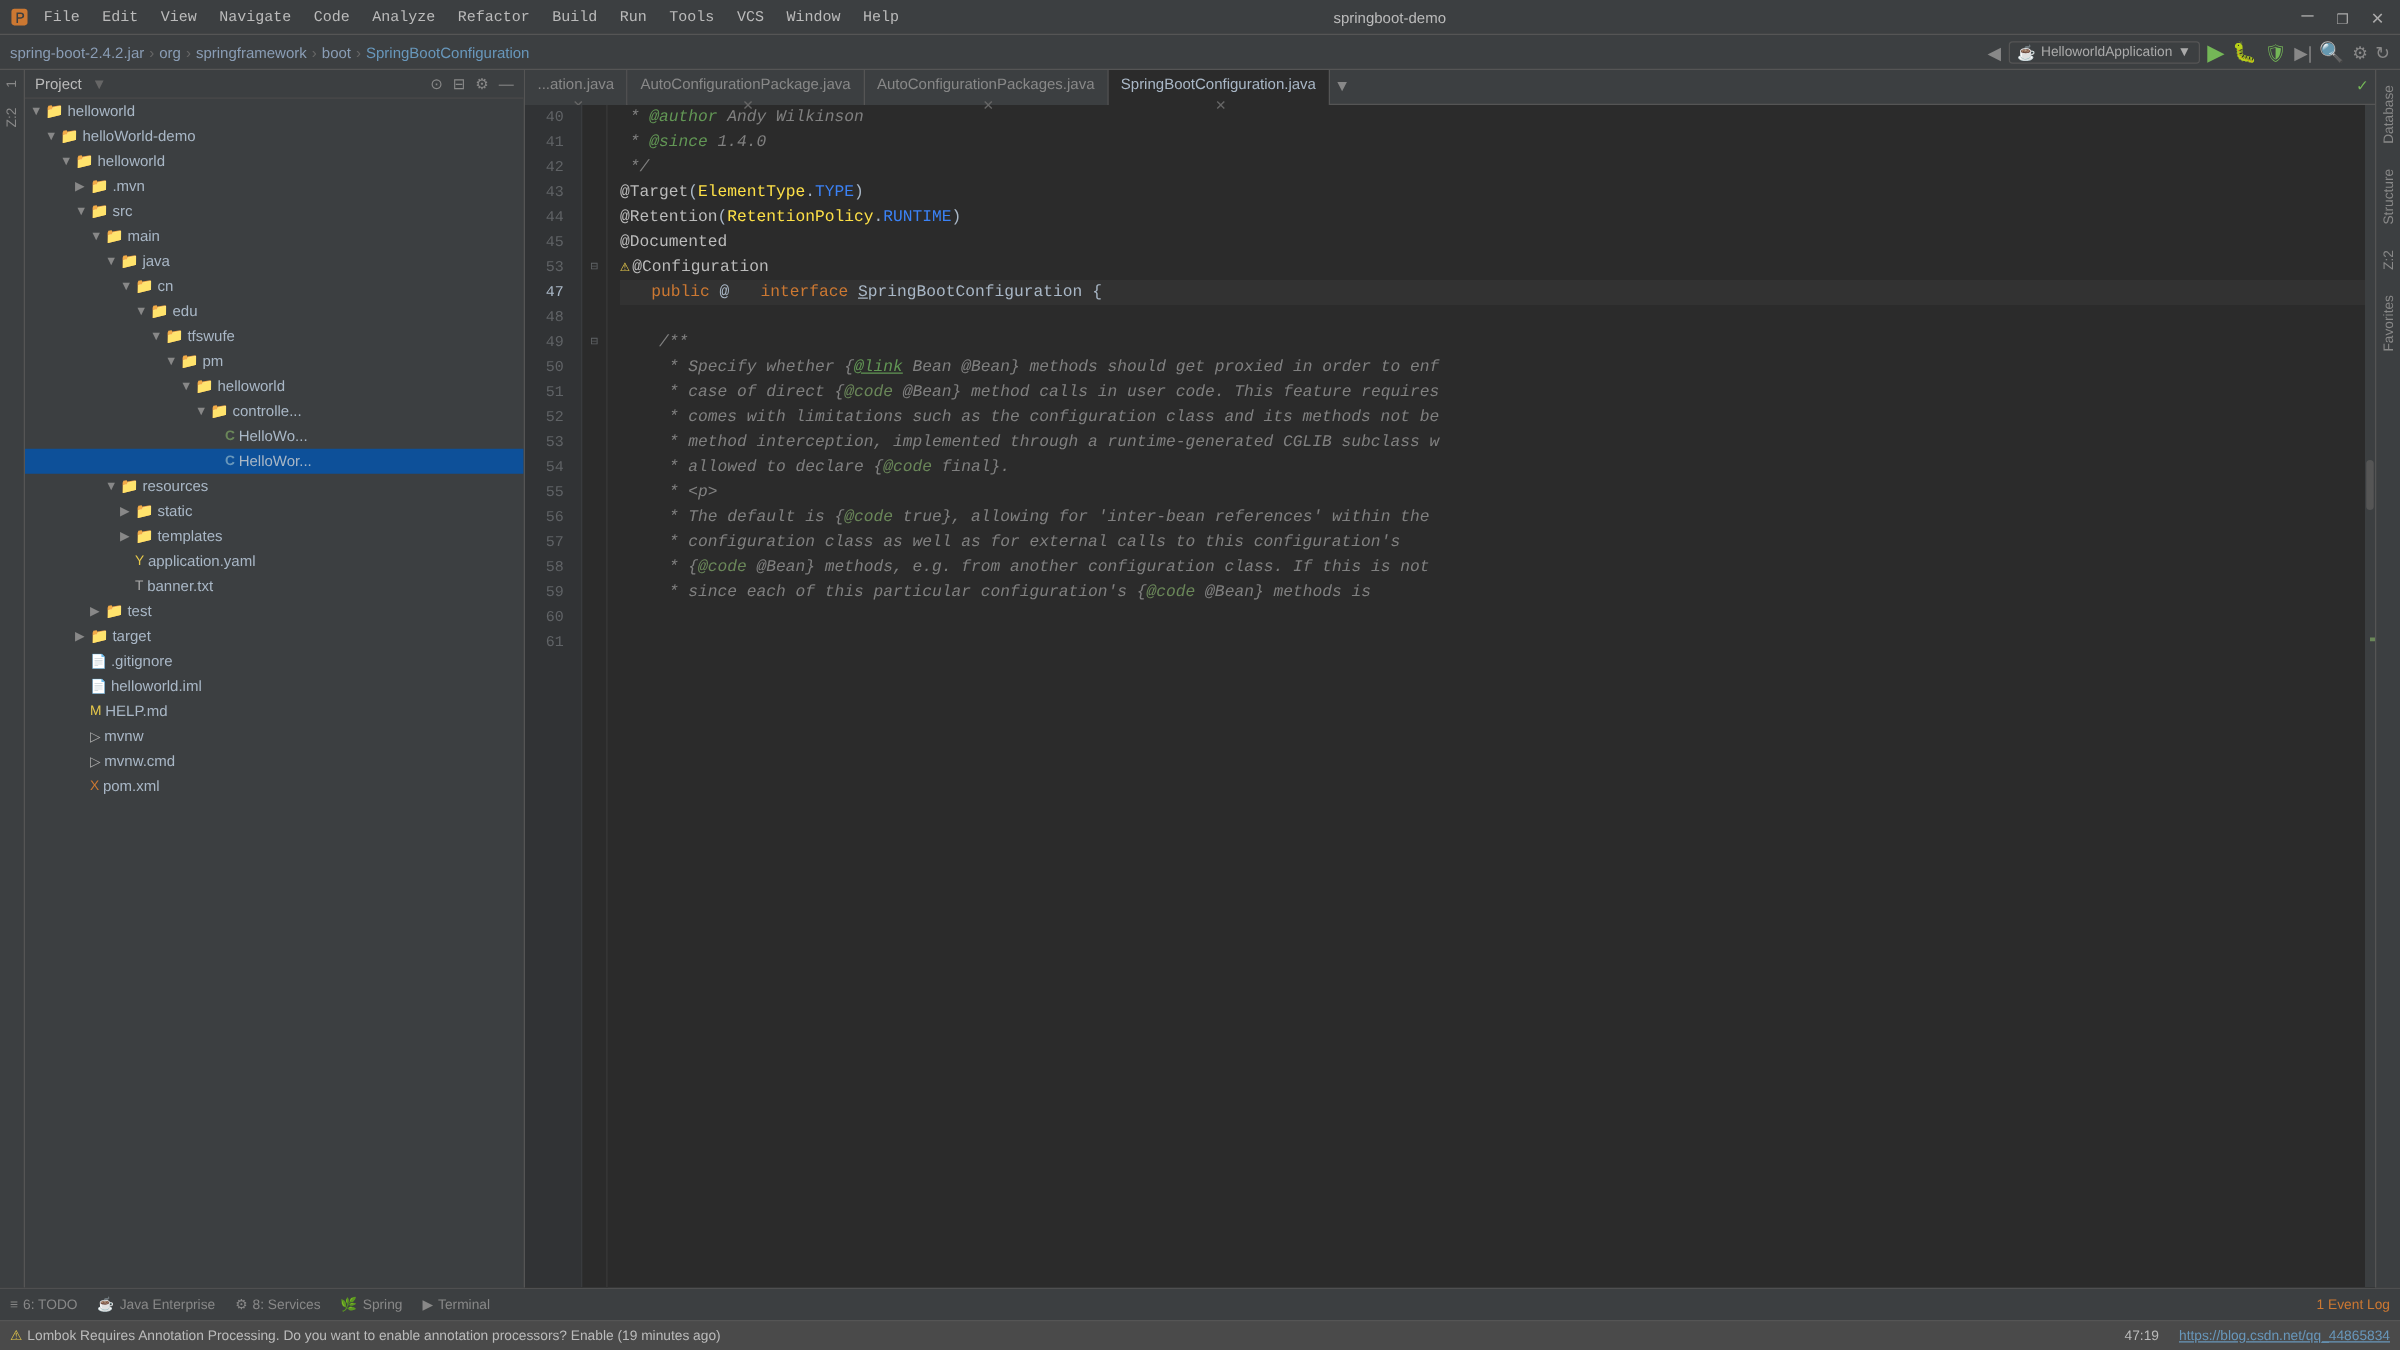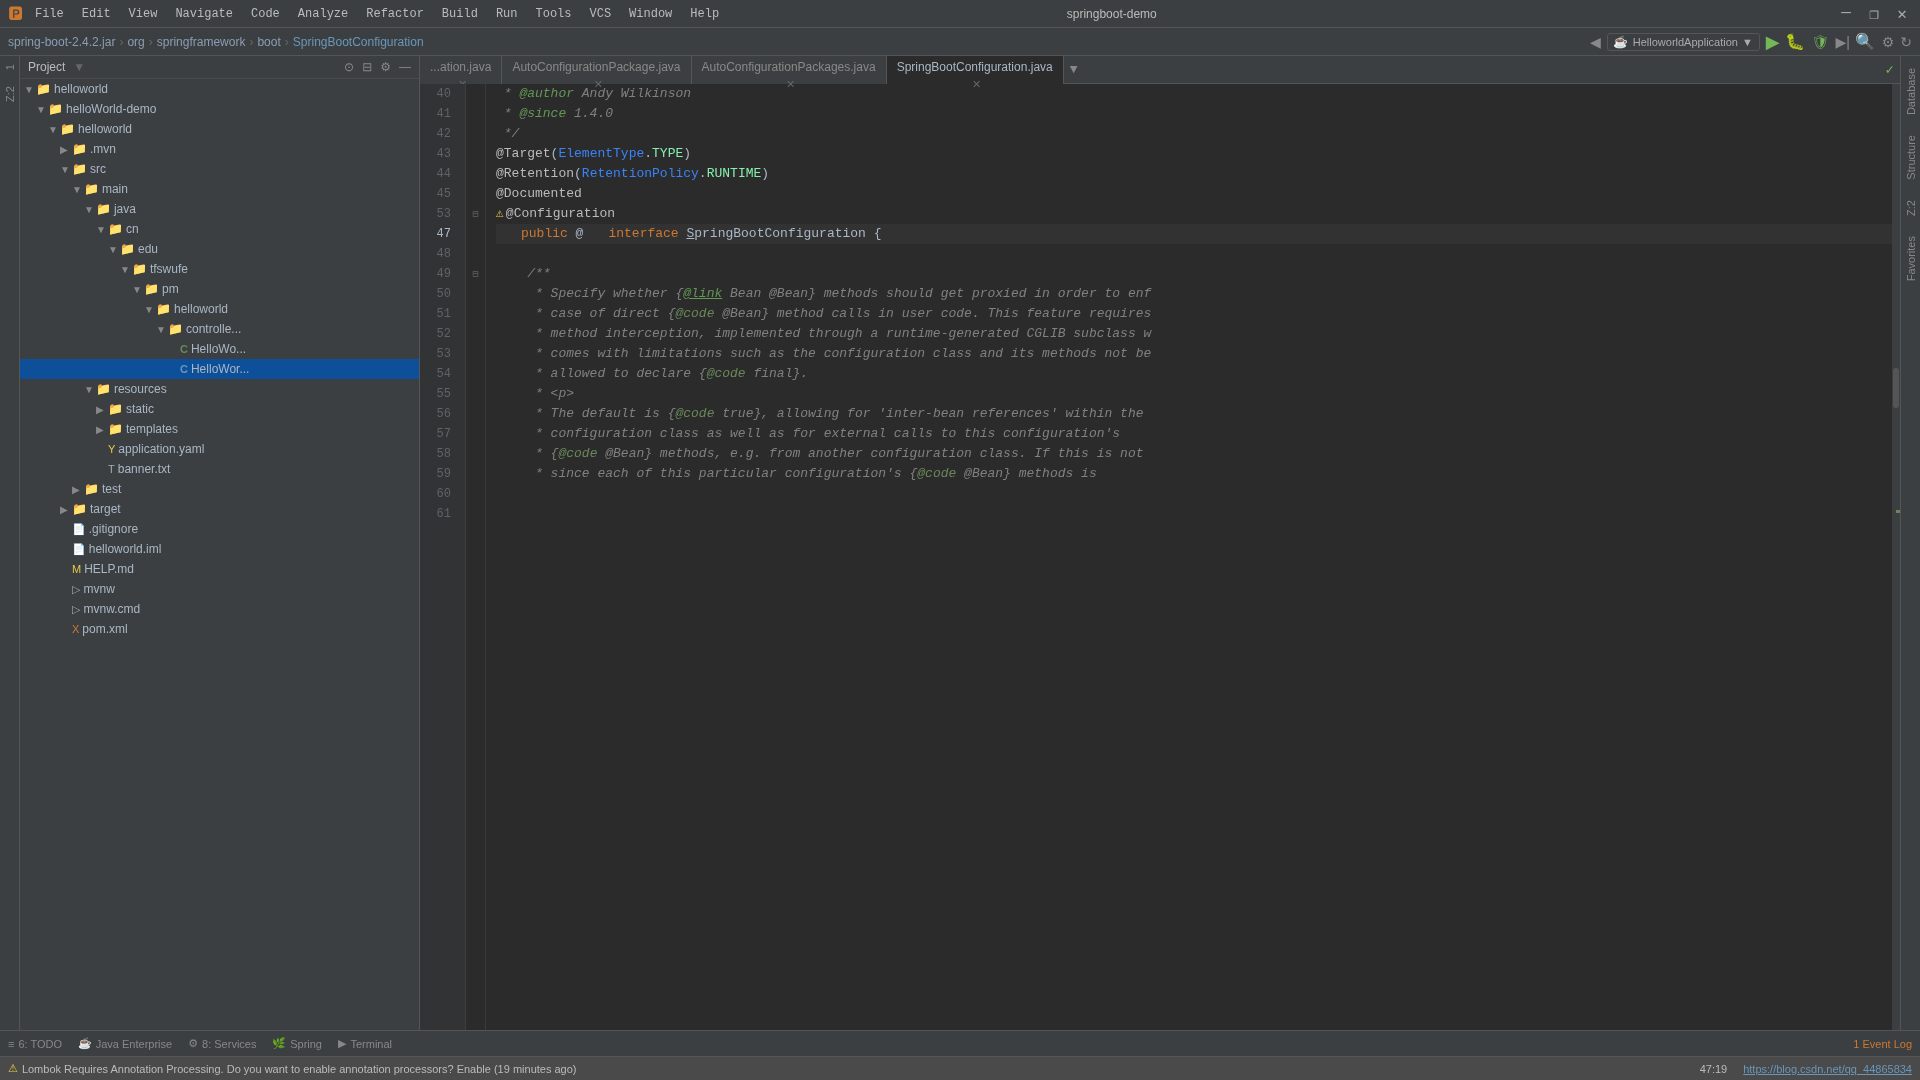--- a/index.html
+++ b/index.html
@@ -207,22 +207,22 @@
     .code-line.highlighted { background: #323232; }
 
     
     .kw { color: #cc7832; margin-left: 25px; } 
     .at { color: #bbb; }
     .class-name { color: #a9b7c6; }
     .comment { color: #808080; font-style: italic; }
     .comment-tag { color: #629755; font-style: italic; }
     .comment-link { color: #629755; font-style: italic; text-decoration: underline; }
     .comment-code { color: #6a8759; font-style: italic; }
-    .type-name { color: #3b82f6; }
-    .field { color: #86efac; }
+    .type-name { color: #fde047; }
+    .field { color: #3b82f6; }
 
     
     #right-sidebar {
       width: 20px;
       background: #3c3f41;
       border-left: 1px solid #555;
       display: flex;
       flex-direction: column;
       align-items: center;
       padding-top: 4px;
@@ -732,25 +732,25 @@
         <div class="code-line">
           <span class="comment">     * Specify whether {</span><span class="comment-link">@link</span><span class="comment"> Bean @Bean} methods should get proxied in order to enf</span>
         </div>
 
 
         <div class="code-line">
           <span class="comment">     * case of direct {</span><span class="comment-code">@code</span><span class="comment"> @Bean} method calls in user code. This feature requires</span>
         </div>
 
         <div class="code-line">
+          <span class="comment">     * comes with limitations such as the configuration class and its methods not be</span>
+        </div>
+
+        <div class="code-line">
           <span class="comment">     * method interception, implemented through a runtime-generated CGLIB subclass w</span>
-        </div>
-
-        <div class="code-line">
-          <span class="comment">     * comes with limitations such as the configuration class and its methods not be</span>
         </div>
 
         <div class="code-line">
           <span class="comment">     * allowed to declare {</span><span class="comment-code">@code</span><span class="comment"> final}.</span>
         </div>
 
         <div class="code-line">
           <span class="comment">     * &lt;p&gt;</span>
         </div>
 

